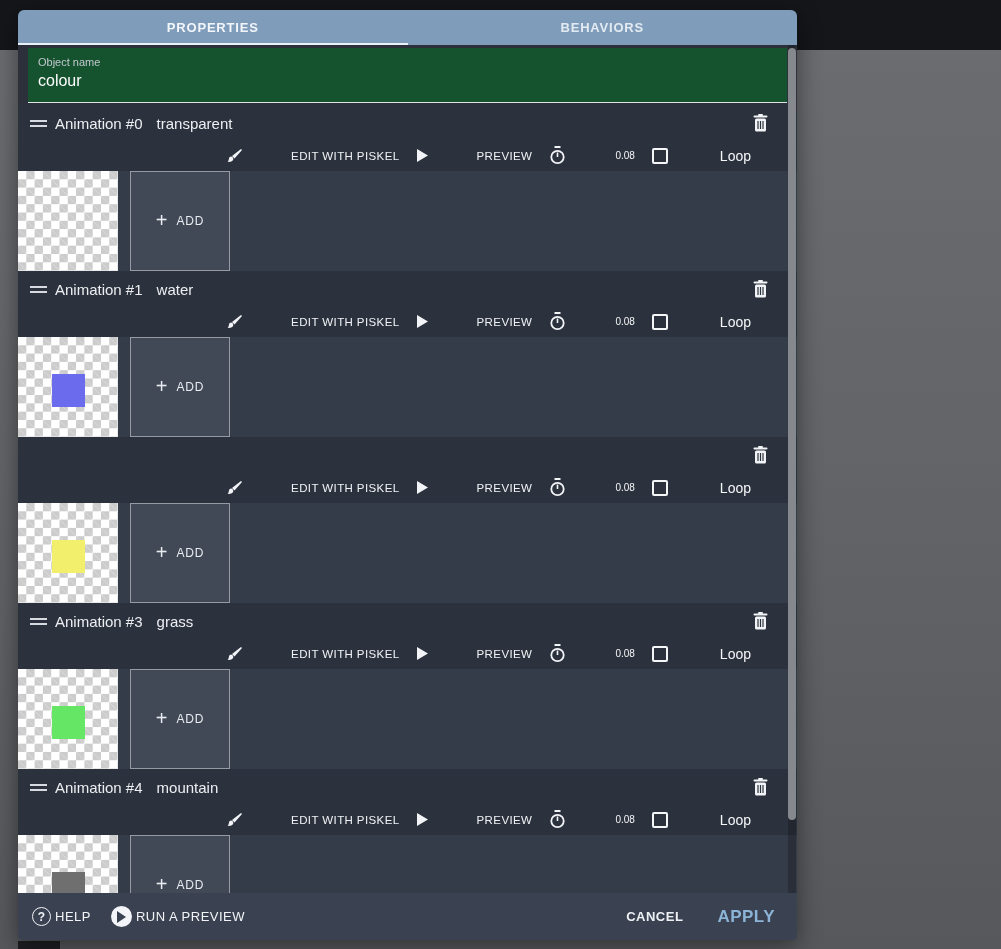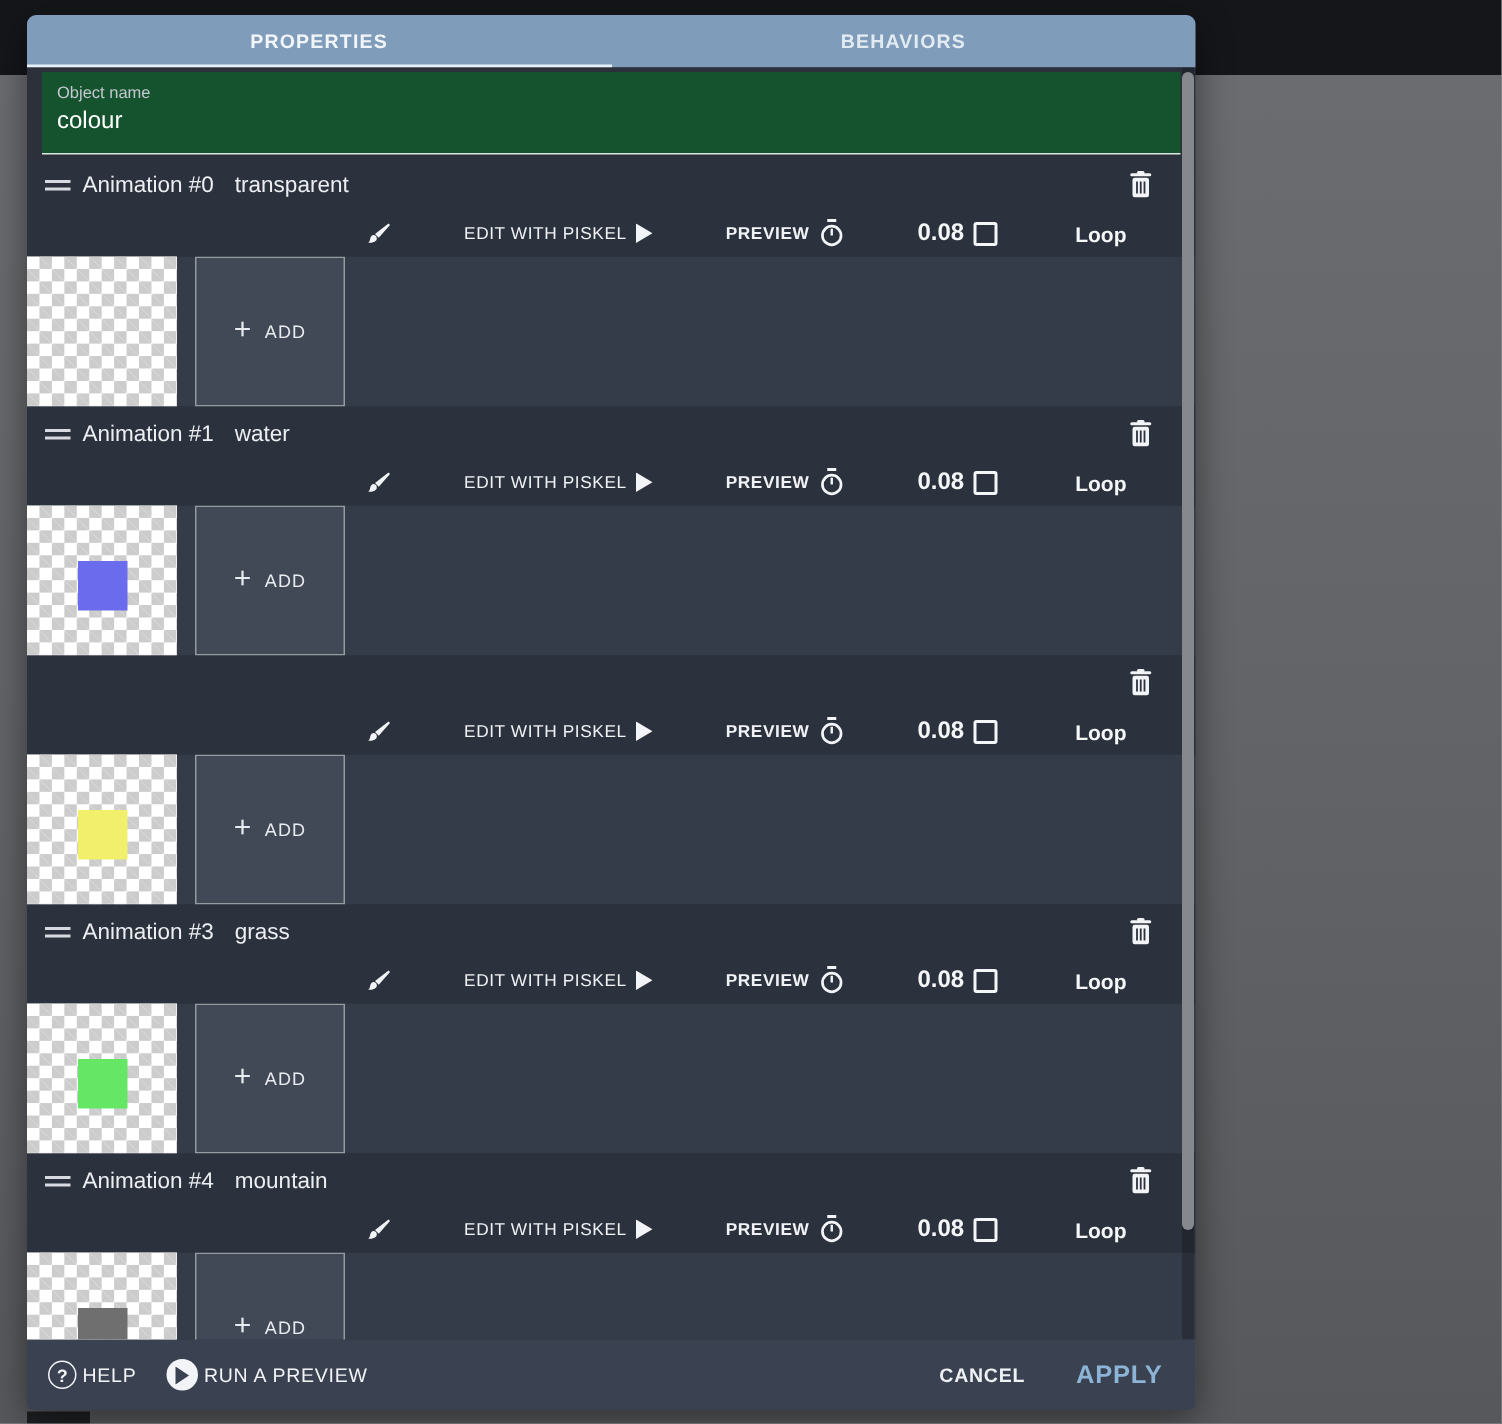--- a/index.html
+++ b/index.html
@@ -39,23 +39,23 @@
   .anim-header { background:#2c323d; height:66px; position:relative; }
   .anim-title-row { display:flex; align-items:center; padding:10px 12px 0 12px; }
   .drag-handle { width:17px; margin-right:8px; cursor:grab; }
   .drag-handle i { display:block; height:2px; background:#d7dae0; margin:3px 0; }
   .anim-index { font-size:15px; color:#eceef2; }
   .anim-name { font-size:15px; color:#eceef2; margin-left:14px; }
   .trash-btn { position:absolute; right:26px; top:6px; width:22px; height:24px; cursor:pointer;
                display:flex; align-items:center; justify-content:center; }
   .controls-row { position:absolute; right:46px; bottom:6px; display:flex; align-items:center; }
   .ctrl { display:flex; align-items:center; cursor:pointer; color:#f0f2f5;gap:42px; }
-  .ctrl + .ctrl { margin-left:6px;font-weight:bold; }
+  .ctrl + .ctrl { margin-left:17px; }
   .ctrl-label { font-size:11.5px; letter-spacing:0.4px; margin-left:7px; }
-  .delay-value { font-size:16px; margin-left:7px; color:#f5f6f8; }
+  .delay-value { font-size:10px; margin-left:7px; color:#f5f6f8; }
   .loop-ctrl { margin-left:62px; }
   .loop-label { font-size:14px; margin-left:10px; color:#f5f6f8; }
   .checkbox { width:16px; height:16px; border:2px solid #f4f6f8; border-radius:2px; background:transparent; }
 
   .thumb-row { background:#353c49; height:100px; display:flex; }
   .thumbnail { width:100px; height:100px; position:relative; flex:0 0 auto;
     background-color:#ffffff;
     background-image:
       linear-gradient(45deg,#cccccc 25%,transparent 25%,transparent 75%,#cccccc 75%),
       linear-gradient(45deg,#cccccc 25%,transparent 25%,transparent 75%,#cccccc 75%);

